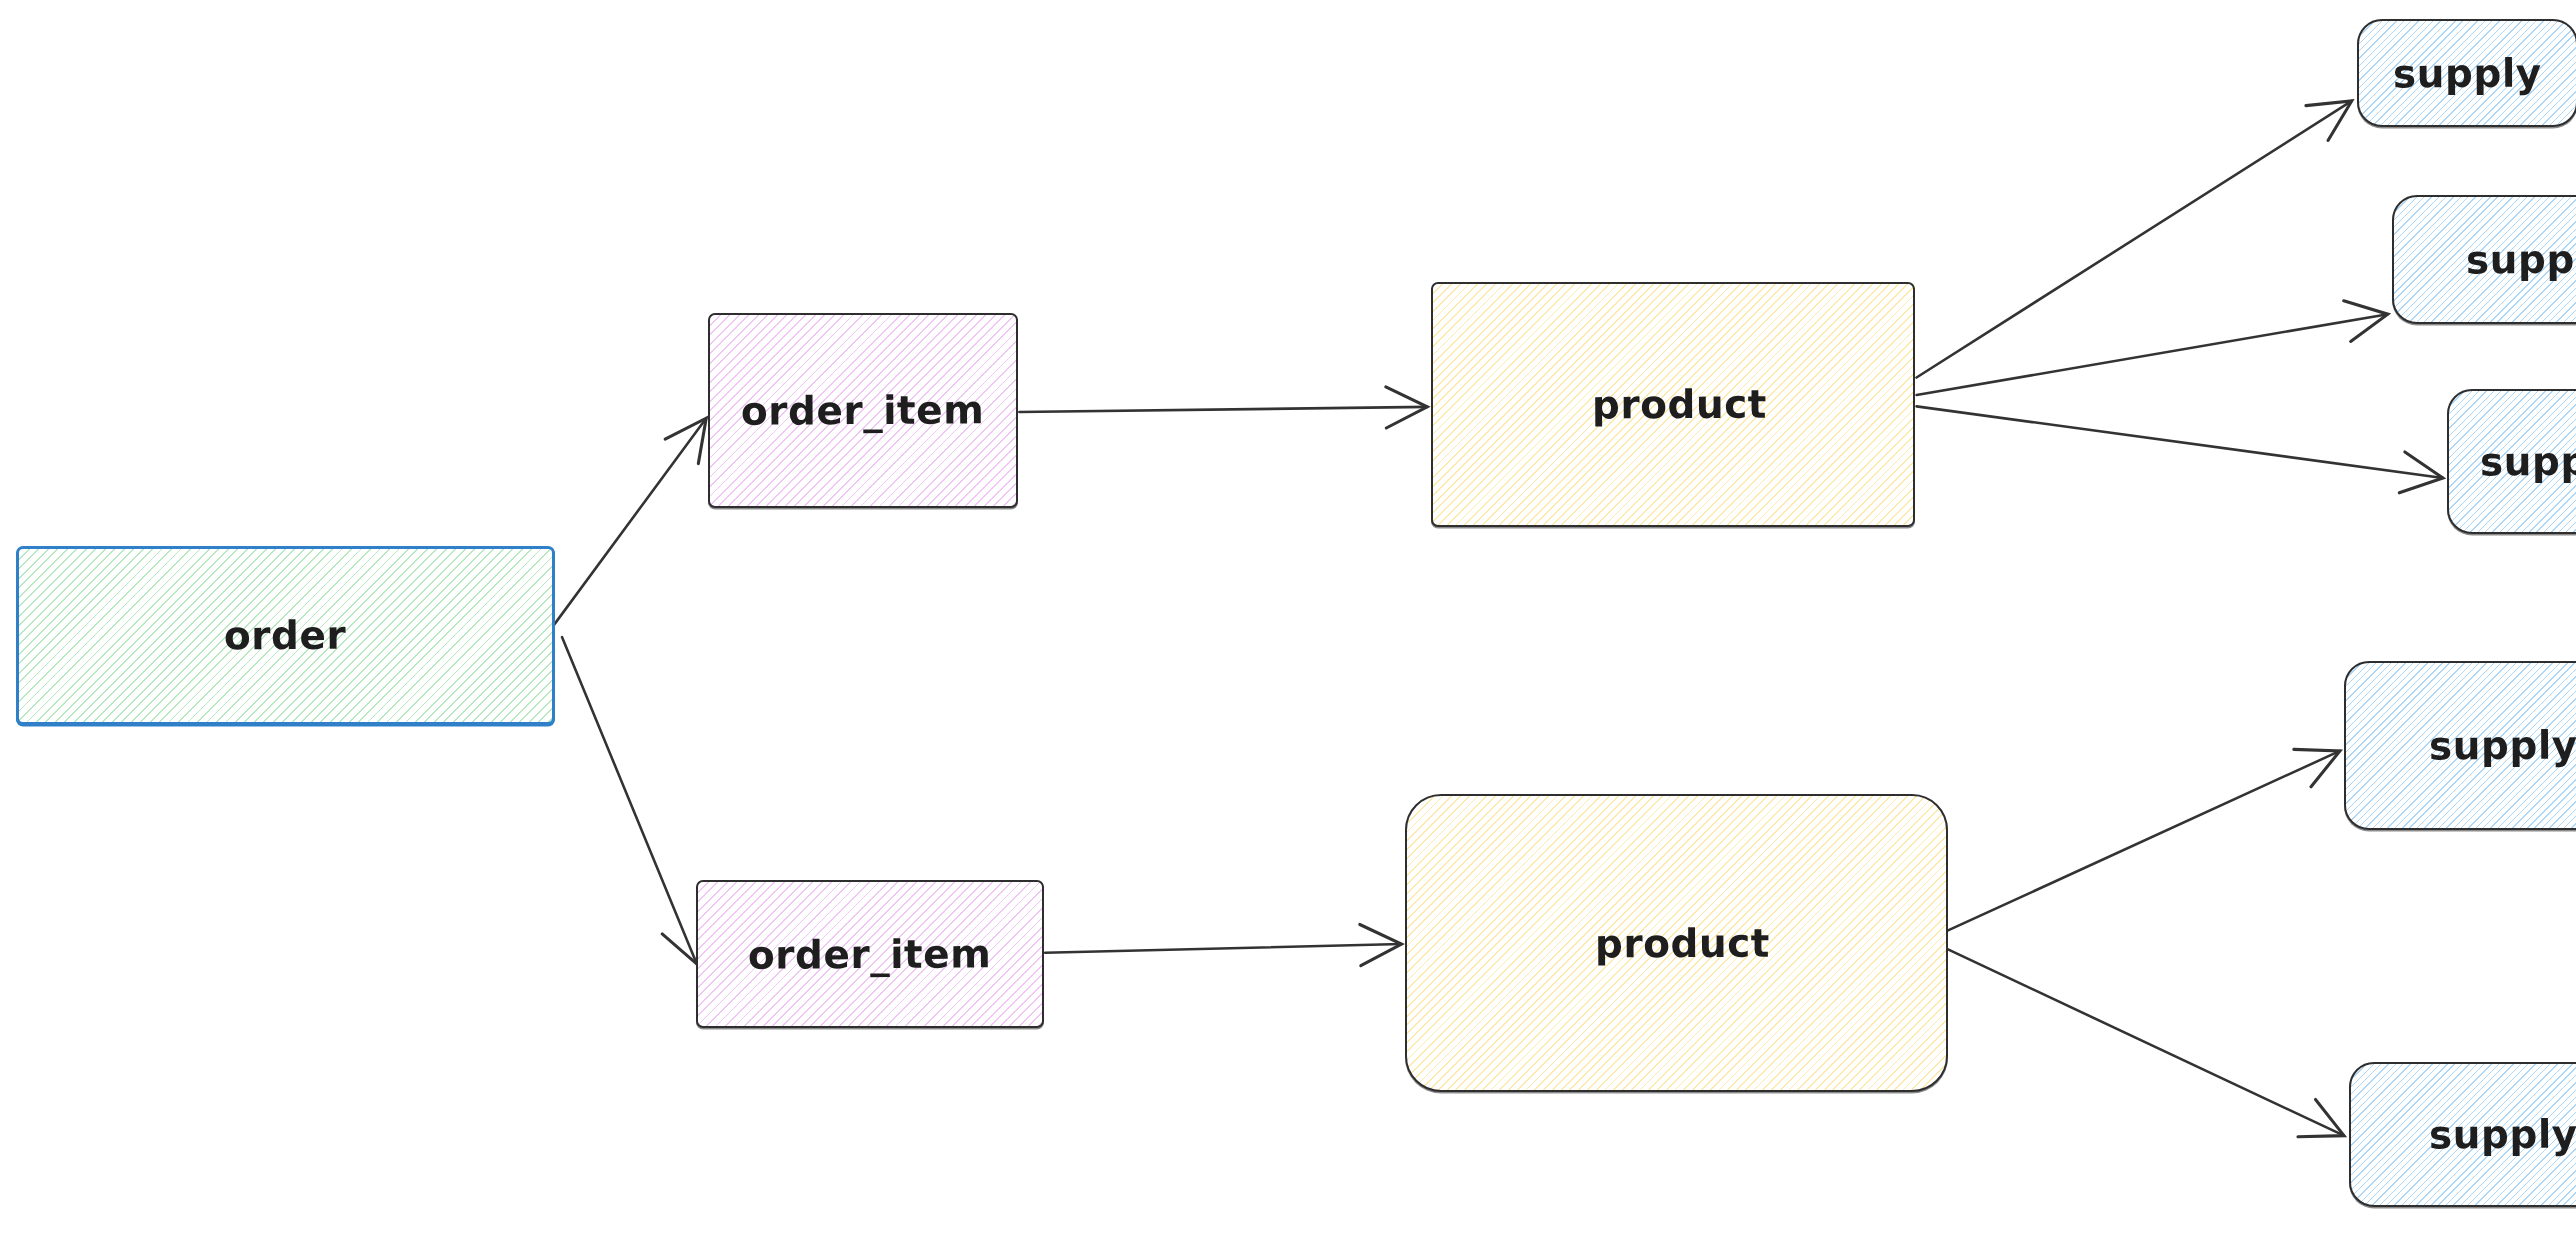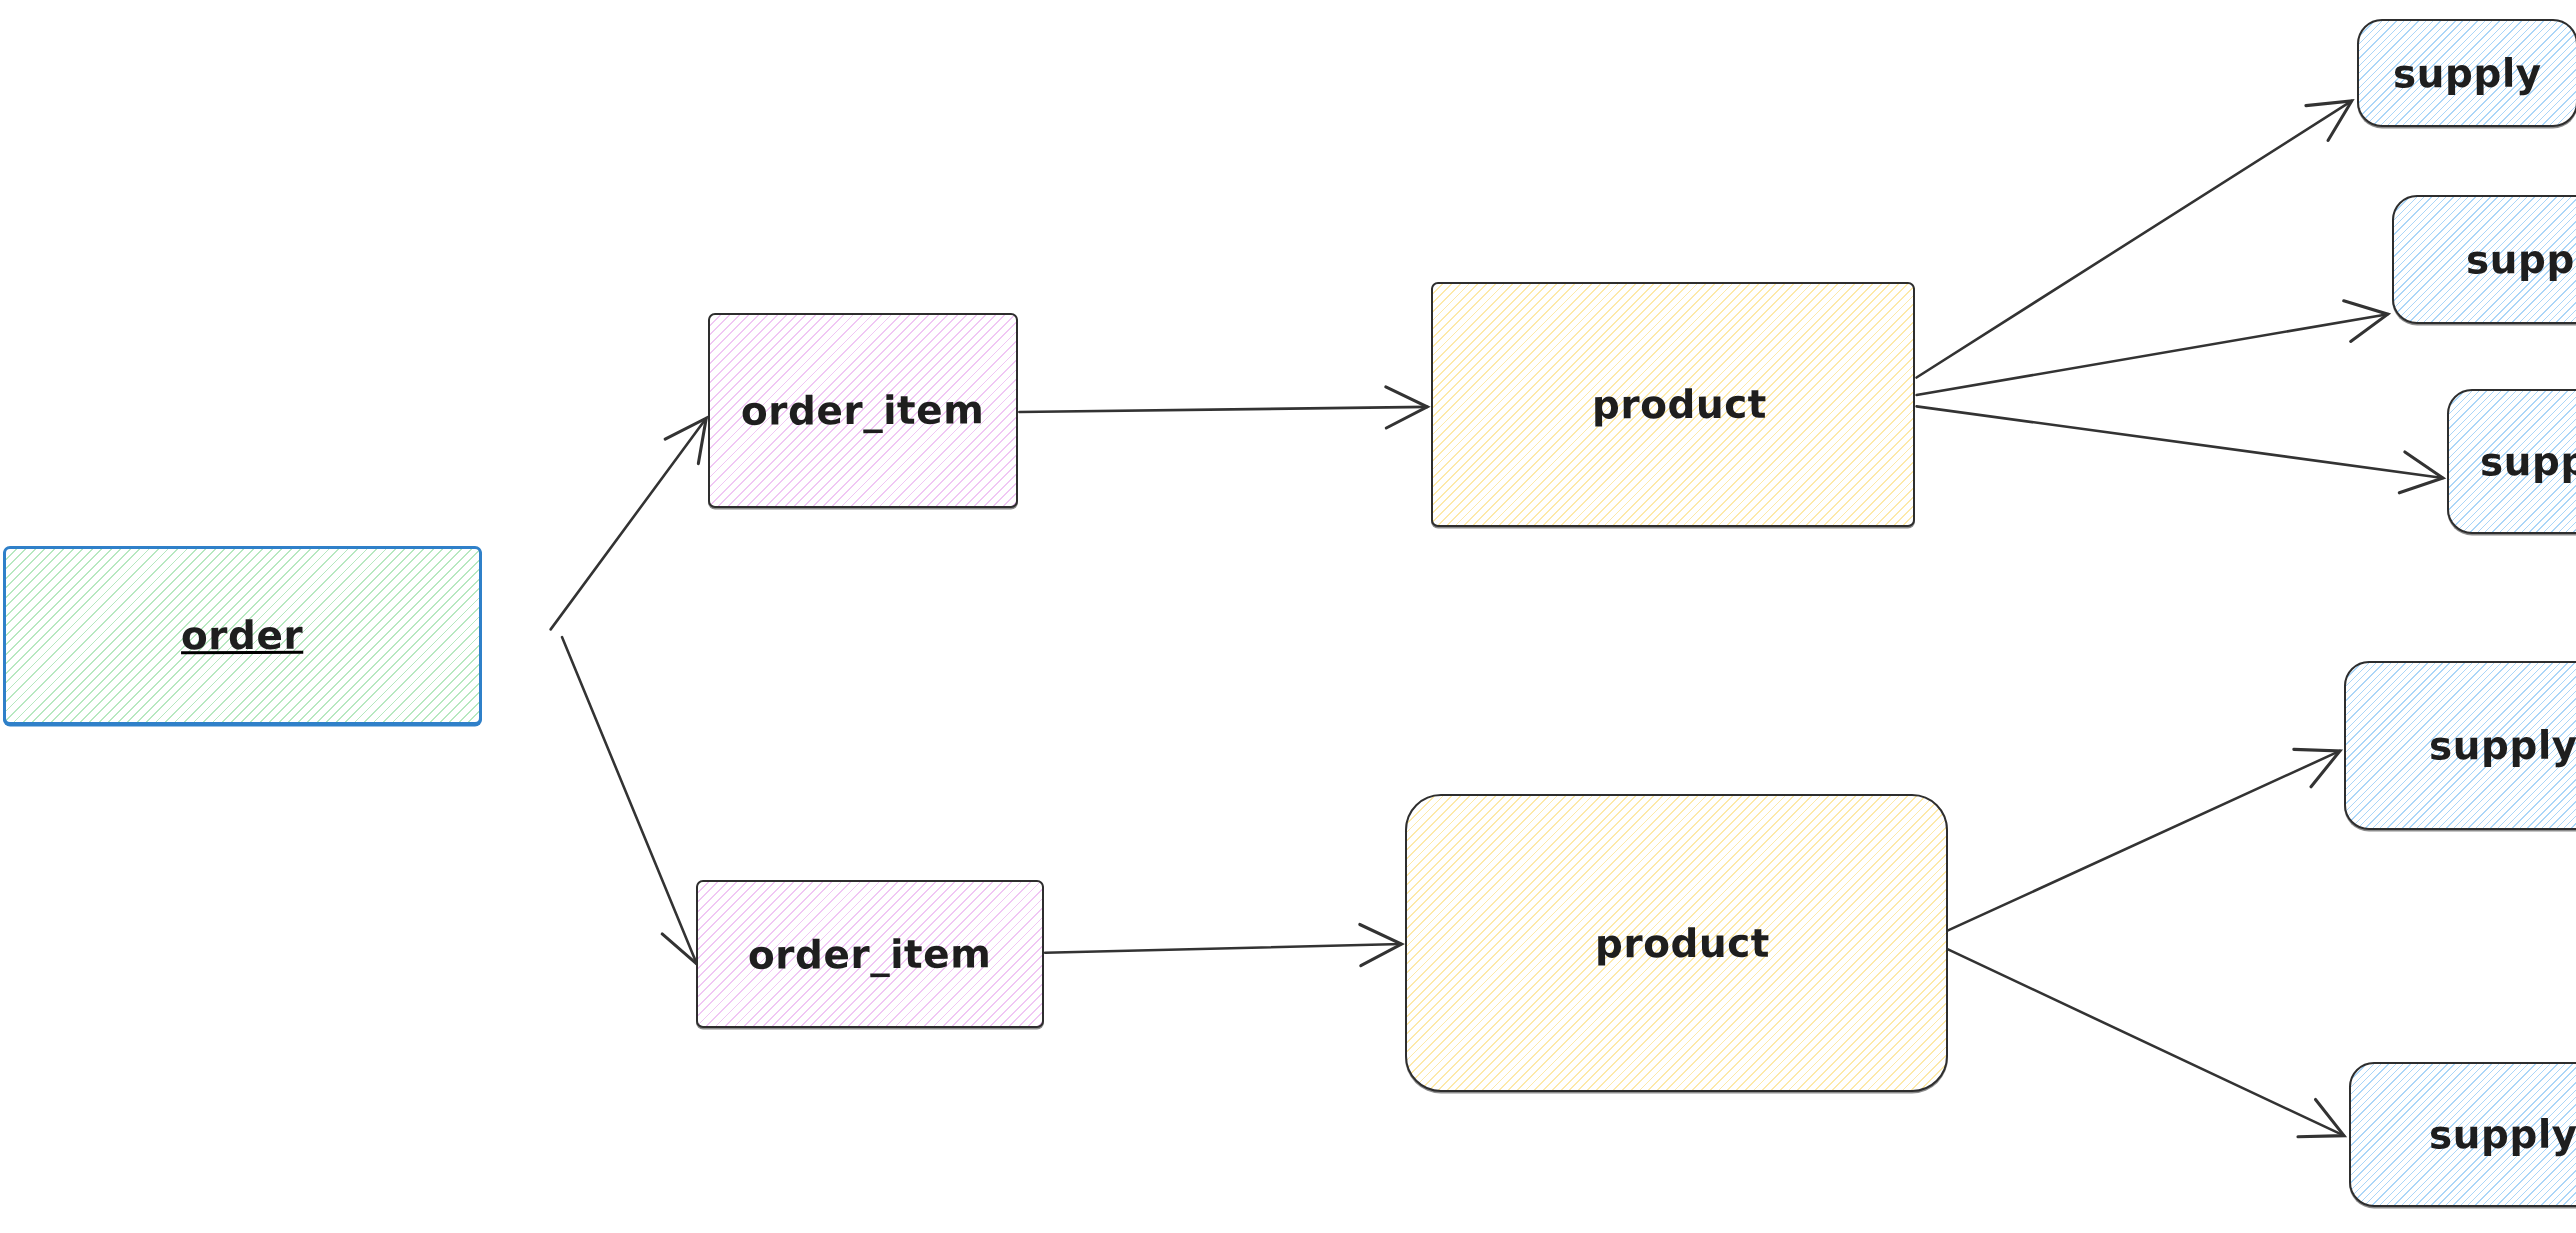--- a/index.html
+++ b/index.html
@@ -46,21 +46,21 @@
     box-shadow:0 1.5px 0 0 rgba(46,46,46,.55);
     padding-left:12px;
   }
   .node-blue{
     border:2.6px solid var(--dark_border,#2e2e2e);
     background-image:repeating-linear-gradient(135deg,
       var(--supply_hatch,#abd6f8) 0 1px, transparent 1px 5.2px);
     box-shadow:0 1.5px 0 0 rgba(46,46,46,.55);
   }
   
-  #n-order            {left:3px;  top:546px; width:479px; height:179px;text-decoration:underline;}
+  #n-order            {left:16px;  top:546px; width:539px; height:179px;}
   #n-order-item-top   {left:708px;top:313px;  width:310px;  height:195px;}
   #n-product-top      {left:1431px;top:282px;  width:484px;  height:245px;}
   #n-supply-1         {left:2357px;top:19px;   width:221px;  height:108px; border-radius:25px;}
   #n-supply-2         {left:2392px;top:195px;  width:296px;  height:129px; border-radius:25px;}
   #n-supply-3         {left:2447px;top:389px;  width:215px;  height:145px; border-radius:25px;}
   #n-order-item-bottom{left:696px;top:880px; width:348px;  height:148px;}
   #n-product-bottom   {left:1405px;top:794px; width:543px; height:298px; border-radius:36px;}
   #n-supply-4         {left:2344px;top:661px; width:318px;  height:169px; border-radius:25px;}
   #n-supply-5         {left:2349px;top:1062px; width:308px;  height:145px; border-radius:25px;}
   .shaft{stroke:var(--arrow,#333333);stroke-width:5;stroke-linecap:round;fill:none;}

